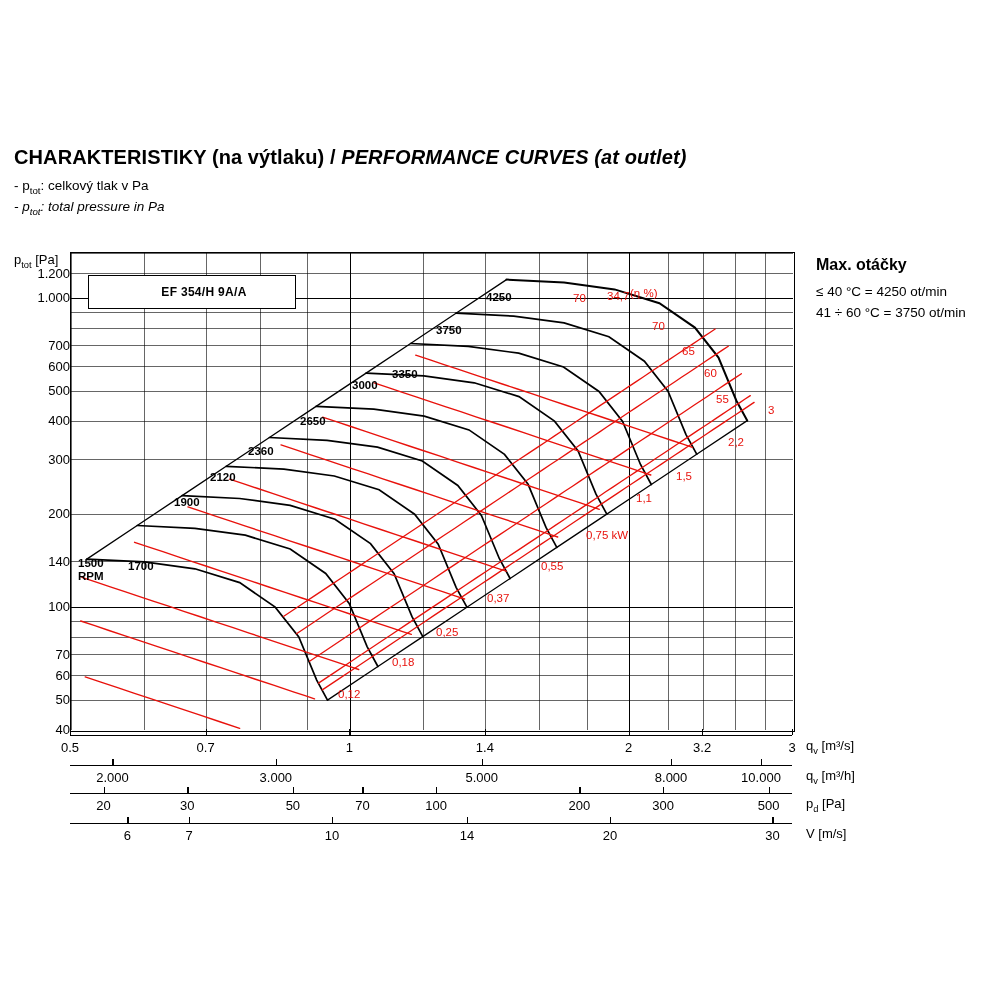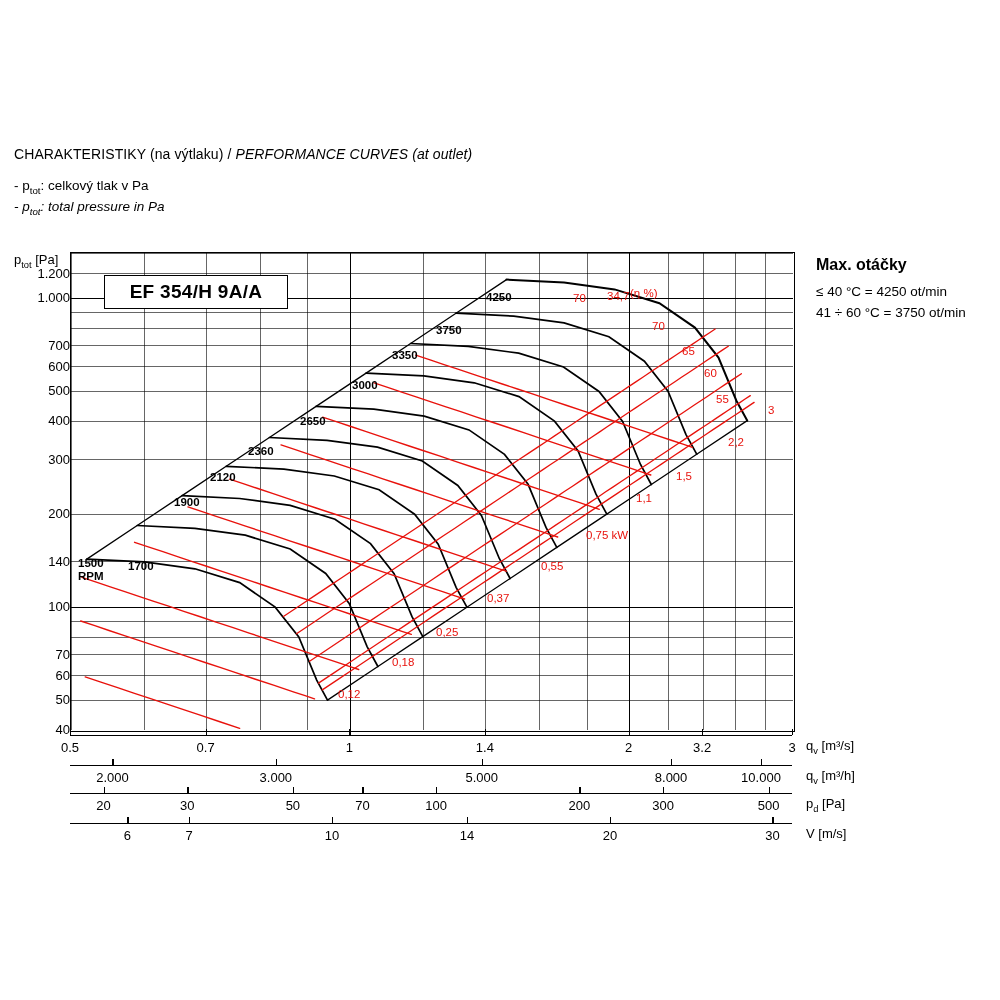--- a/index.html
+++ b/index.html
@@ -5,21 +5,21 @@
   html,body{margin:0;padding:0;}
   body{
     width:1000px;height:1000px;background:#ffffff;
     font-family:"Liberation Sans", sans-serif;
     color:#000;
     position:relative;
     overflow:hidden;
   }
   .abs{position:absolute;}
   #title{
-    left:14px;top:146px;font-size:14px;font-weight:normal;letter-spacing:0.1px;
+    left:14px;top:146px;font-size:20px;font-weight:bold;letter-spacing:0.1px;
   }
   #title .ital{font-style:italic;}
   #sub1{left:14px;top:178px;font-size:13.5px;}
   #sub2{left:14px;top:199px;font-size:13.5px;font-style:italic;}
   sub{font-size:0.72em;}
 
   
   #plot{
     left:70px;top:252px;width:725px;height:480px;
     border:1.6px solid #000;box-sizing:border-box;
@@ -47,24 +47,24 @@
   .axisline{position:absolute;background:#000;height:1.4px;}
   .tick{position:absolute;background:#000;width:1.3px;height:6px;}
 
   
   #maxtitle{left:816px;top:256px;font-size:16px;font-weight:bold;}
   #maxl1{left:816px;top:284px;font-size:13.5px;}
   #maxl2{left:816px;top:305px;font-size:13.5px;}
 
   
   #badge{
-    left:104px;top:275px;width:182px;height:32px;
+    left:88px;top:275px;width:182px;height:32px;
     border:1.8px solid #000;background:#fff;
     display:flex;align-items:center;justify-content:center;
-    font-size:19px;font-weight:bold;letter-spacing:0.3px;
+    font-size:12px;font-weight:bold;letter-spacing:0.3px;padding-left:24px;
   }
 
   .lbl{position:absolute;font-size:11.5px;white-space:nowrap;}
   .lbl.blk{color:#000;font-weight:bold;}
   .lbl.red{color:#e8120c;}
   .lbl.rednb{color:#e8120c;font-weight:normal;}
 </style>
 </head>
 <body>
 
@@ -173,21 +173,21 @@
         <path d="M251.3 436.9 L267.1 426.4 L282.3 416.3 L296.9 406.5 L311.1 397.1 L324.7 388.0 L337.9 379.2 L350.7 370.7 L363.1 362.4 L375.2 354.4 L386.8 346.7 L398.2 339.1 L409.2 331.7 L420.0 324.6 L430.4 317.6 L440.6 310.8 L450.6 304.2 L460.3 297.7 L469.8 291.4 L479.1 285.2 L488.1 279.2 L497.0 273.3 L505.6 267.5 L514.1 261.9 L522.4 256.4 L530.6 250.9 L538.5 245.6 L546.4 240.4 L554.0 235.3 L561.6 230.3 L569.0 225.4 L576.2 220.5 L583.4 215.8 L590.4 211.1 L597.3 206.5 L604.0 202.0 L610.7 197.6 L617.2 193.2 L623.7 188.9 L630.0 184.7 L636.3 180.5 L642.4 176.4 L648.5 172.4 L654.5 168.4 L660.3 164.5 L666.1 160.7 L671.9 156.9 L677.5 153.1 L683.1 149.4 " stroke="#e8120c" stroke-width="1.3" fill="none" stroke-linecap="round"></path>
       </g>
   </svg>
 </div>
 
 <div class="abs" id="badge">EF 354/H 9A/A</div>
 
 <div id="curvelabels">
     <div class="lbl blk" style="left: 486px; top: 291px;">4250</div>
     <div class="lbl blk" style="left: 436px; top: 324px;">3750</div>
-    <div class="lbl blk" style="left: 392px; top: 349px;">3350</div>
+    <div class="lbl blk" style="left: 392px; top: 368px;">3350</div>
     <div class="lbl blk" style="left: 352px; top: 379px;">3000</div>
     <div class="lbl blk" style="left: 300px; top: 415px;">2650</div>
     <div class="lbl blk" style="left: 248px; top: 445px;">2360</div>
     <div class="lbl blk" style="left: 210px; top: 471px;">2120</div>
     <div class="lbl blk" style="left: 174px; top: 496px;">1900</div>
     <div class="lbl blk" style="left: 128px; top: 527px; margin-top: 33px;">1700</div>
     <div class="lbl blk" style="left: 78px; top: 557px;">1500</div>
     <div class="lbl blk" style="left: 78px; top: 570px;">RPM</div>
     <div class="lbl red" style="left: 338px; top: 688px;">0,12</div>
     <div class="lbl red" style="left: 392px; top: 656px;">0,18</div>

